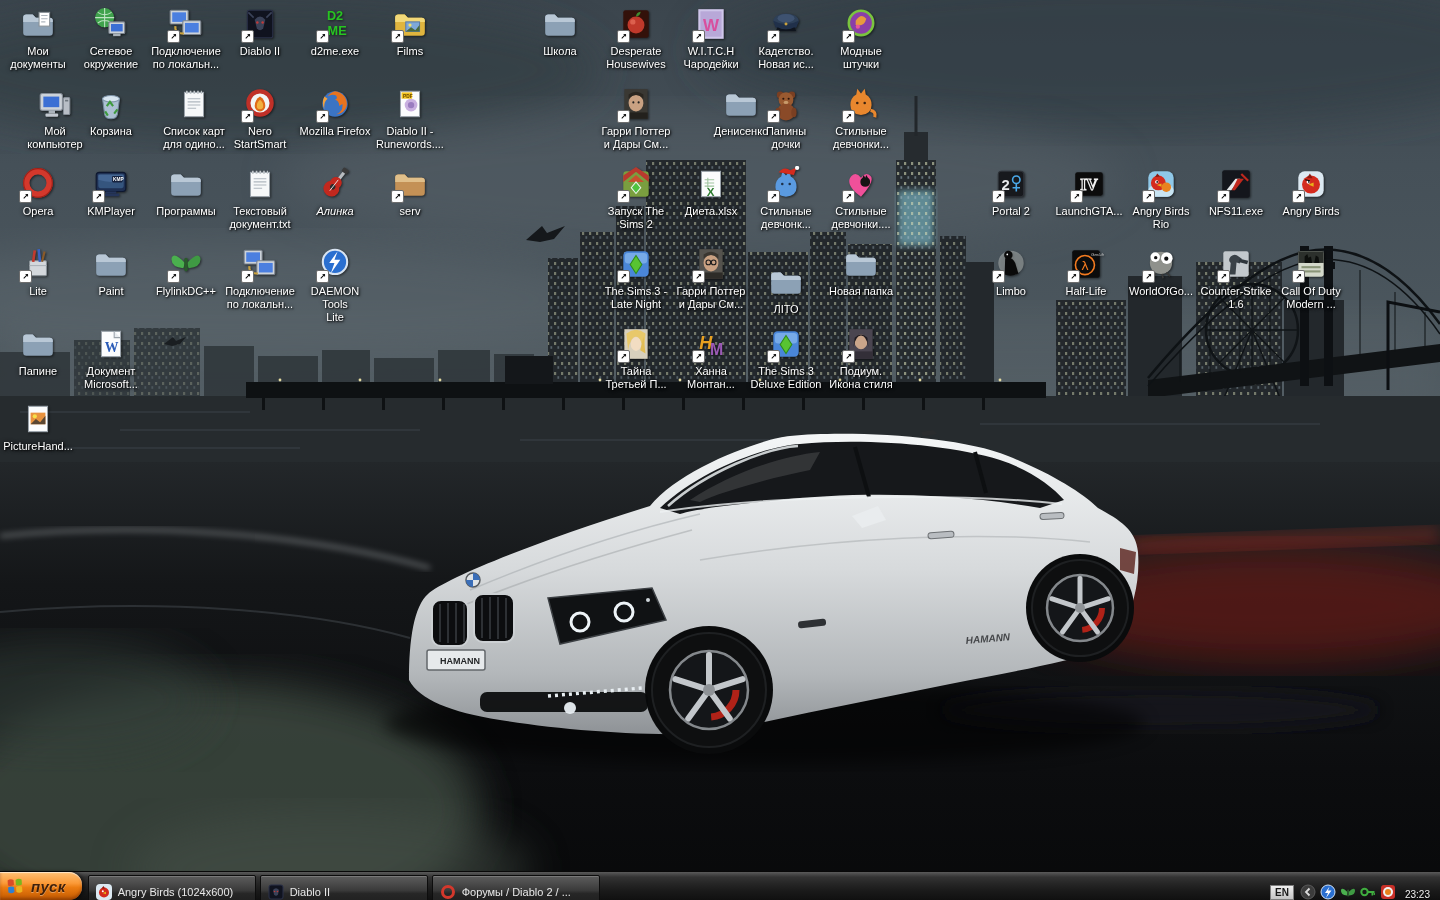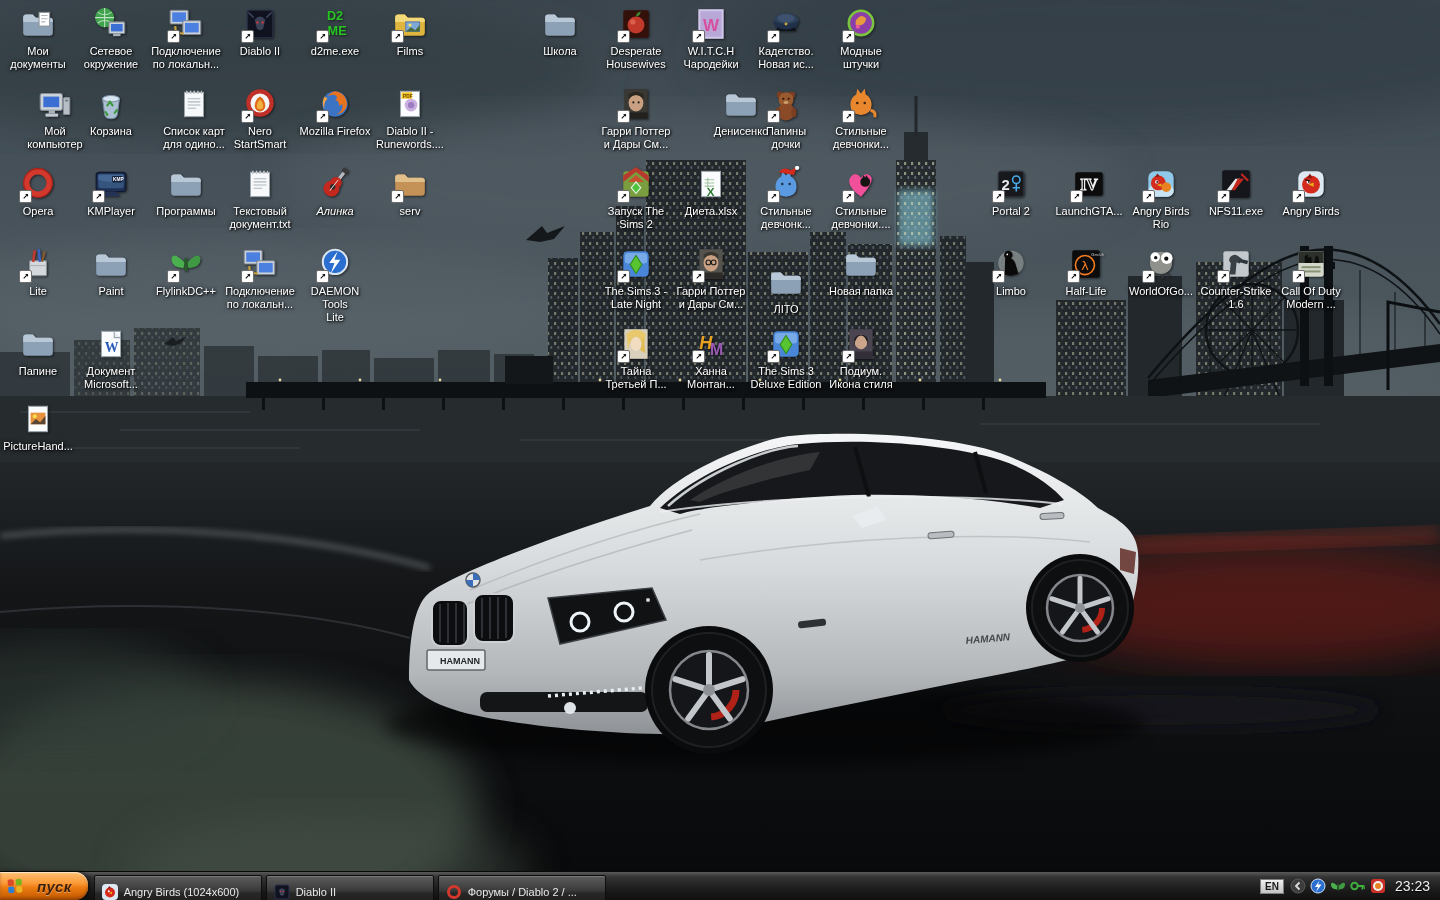--- a/index.html
+++ b/index.html
@@ -12,36 +12,36 @@
   .dicon .art svg{display:block;filter:drop-shadow(1px 1px 1px rgba(0,0,0,.55));}
   .dicon .sc{position:absolute;left:-1px;bottom:-1px;width:11px;height:11px;background:#fff;
     border:1px solid #6d6d6d;border-radius:2px;display:flex;align-items:center;justify-content:center;
     font-size:8px;line-height:1;color:#000;font-weight:bold;}
   .dicon .lbl{font-size:11px;color:#fff;text-align:center;line-height:1.2;white-space:pre-line;
     text-shadow:1px 1px 2px #000,0 0 4px rgba(0,0,0,.9);max-width:80px;}
   
   .taskbar{position:absolute;left:0;bottom:0;width:1440px;height:28px;
     background:linear-gradient(#5a5a5a,#333 18%,#242424 45%,#191919 70%,#101010);
     border-top:1px solid #080808;display:flex;align-items:stretch;z-index:50;}
-  .start{display:flex;align-items:center;gap:13px;padding:0 16px 0 7px;margin-right:6px;
+  .start{display:flex;align-items:center;gap:7px;padding:0 16px 0 7px;margin-right:6px;
     background:linear-gradient(#ffc073,#fb9a38 40%,#ec7d12 55%,#cf6406 85%,#b85703);
     border-radius:0 13px 13px 0;box-shadow:inset 0 1px 1px rgba(255,255,255,.65),inset 0 -2px 3px rgba(120,45,0,.55),2px 0 4px rgba(0,0,0,.6);cursor:pointer;}
   .start .slbl{font-weight:bold;font-style:italic;font-size:15px;color:#40200a;letter-spacing:.3px;
     text-shadow:0 1px 0 rgba(255,255,255,.35);}
   .tasks{display:flex;gap:4px;align-items:stretch;padding:3px 0;}
   .task{width:152px;display:flex;align-items:center;gap:6px;padding:16px 7px;
     background:linear-gradient(#5d5d5d,#3a3a3a 45%,#262626 55%,#1c1c1c);
     border:1px solid #0d0d0d;border-radius:2px;color:#e8e8e8;font-size:11px;
     white-space:nowrap;overflow:hidden;cursor:pointer;box-shadow:inset 0 1px 0 rgba(255,255,255,.18);}
   .task .ticon{flex:0 0 16px;height:16px;}
-  .tray{margin-left:auto;display:flex;align-items:center;gap:6px;padding:0 10px 0 8px;}
+  .tray{margin-left:auto;display:flex;align-items:flex-end;gap:6px;padding:0 10px 0 8px;}
   .en{background:linear-gradient(#efefef,#c4c4c4);border:1px solid #7e7e7e;color:#1a1a1a;
     font-size:10px;font-weight:bold;padding:1px 4px;cursor:pointer;}
   .tico{width:16px;height:16px;display:inline-flex;cursor:pointer;}
-  .clock{color:#f0f0f0;font-size:14px;margin-left:3px;text-shadow:0 1px 1px #000;}
+  .clock{color:#f0f0f0;font-size:10px;margin-left:3px;text-shadow:0 1px 1px #000;}
 </style>
 </head>
 <body>
 
 <div class="desktop">
 
   <svg class="wallpaper" viewBox="0 0 1440 900">
     <defs>
       <linearGradient id="sky" x1="0" y1="0" x2="0" y2="1">
         <stop offset="0" stop-color="#3b454d"></stop>

